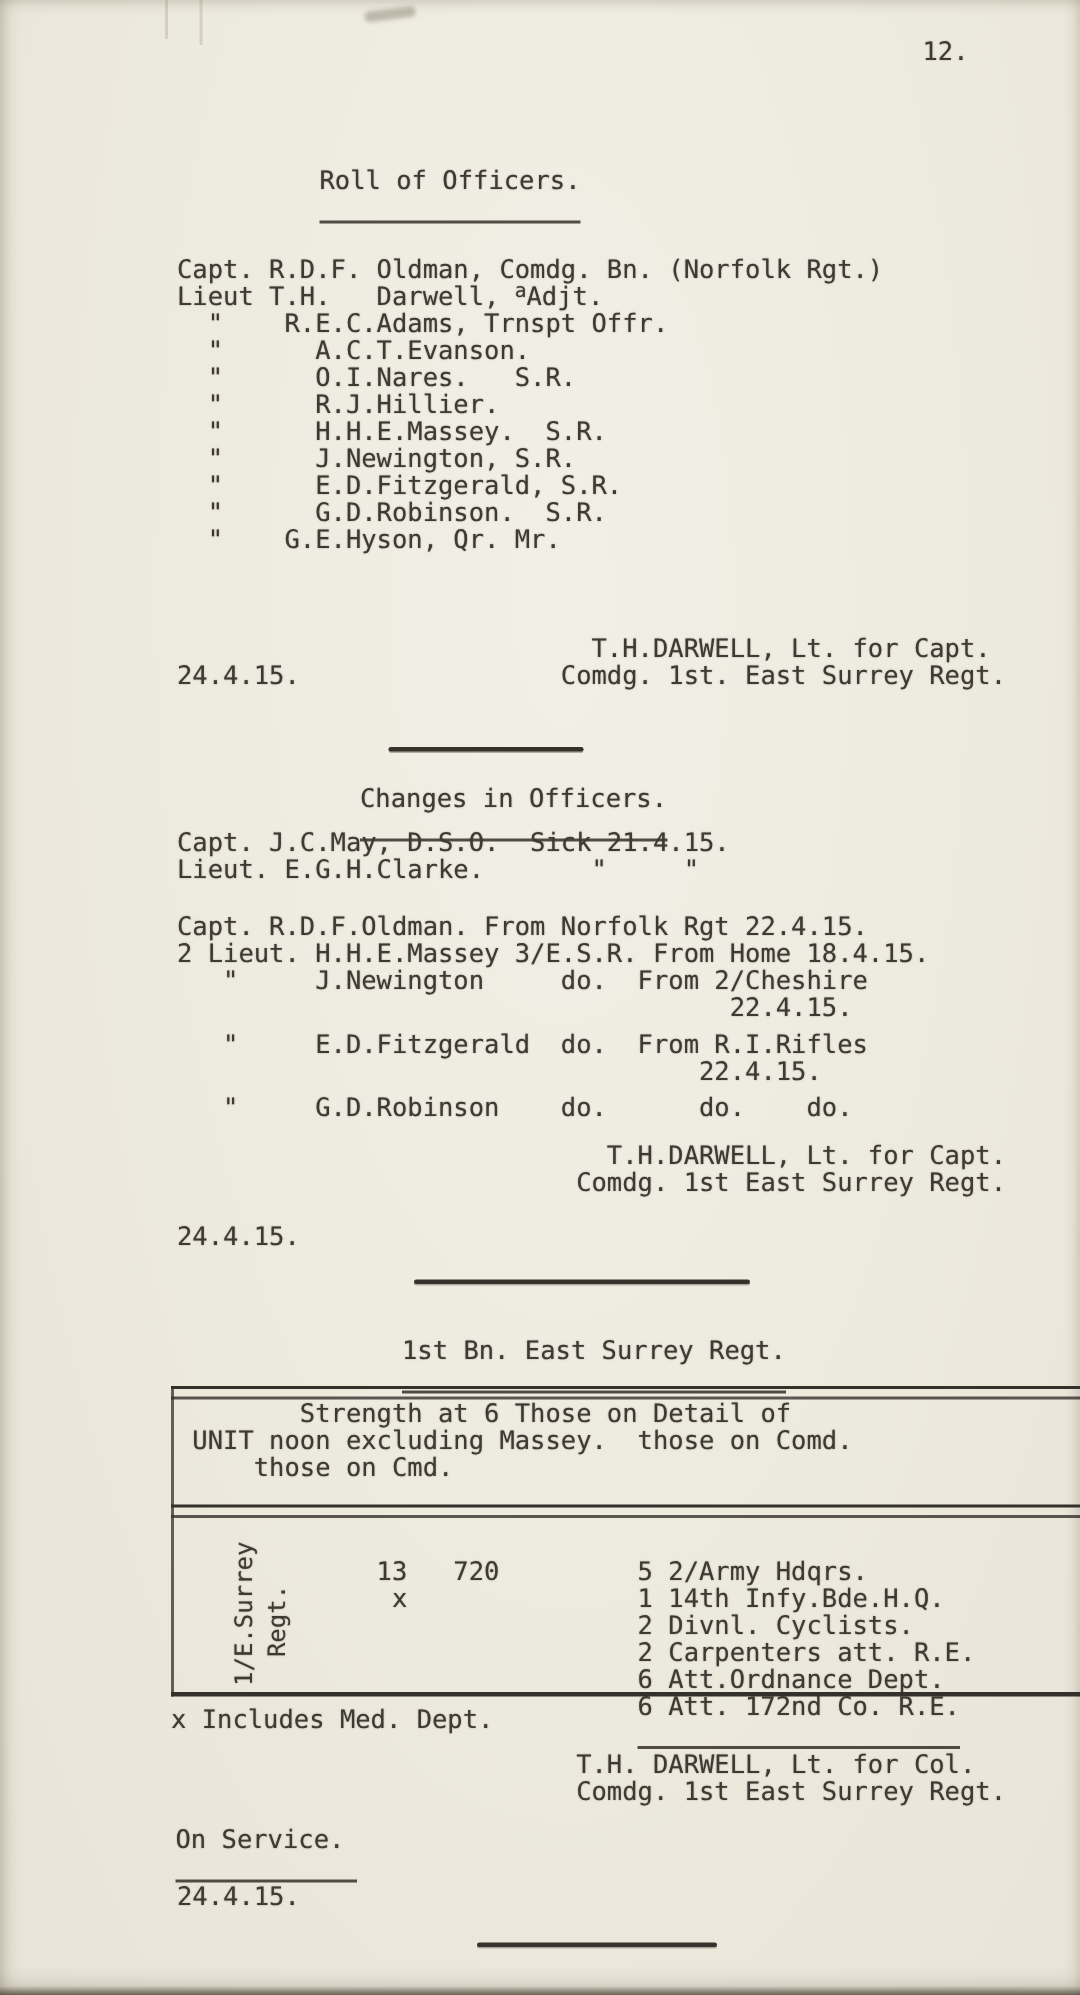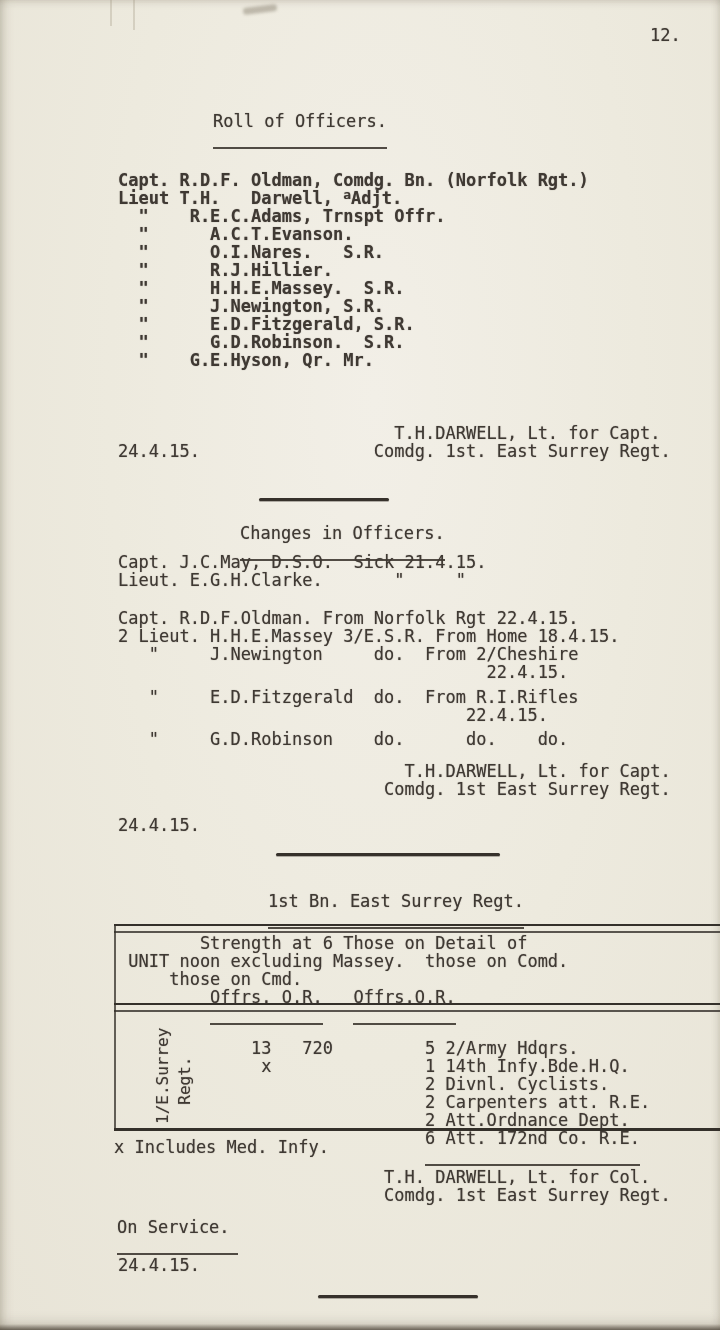--- a/index.html
+++ b/index.html
@@ -18,23 +18,23 @@
       inset 0 8px 10px -7px rgba(110,98,80,0.22),
       inset 0 -10px 14px -6px rgba(80,70,55,0.35);
   }
   .tl{white-space:pre;height:18px;text-shadow:0 0 1px rgba(63,57,51,0.55);}
   .block{position:absolute;left:118px;}
   .heading{position:absolute;white-space:pre;text-shadow:0 0 1px rgba(63,57,51,0.6);}
   .u{border-bottom:2px solid rgba(58,52,45,0.88);padding-bottom:16px;}
   .sup{position:relative;top:-5px;font-size:13px;}
   .divider{position:absolute;height:3px;background:#36312b;border-radius:2px;box-shadow:0 1px 0 rgba(54,49,43,0.35);}
   .drule{position:absolute;left:114px;right:0;height:5px;border-top:2px solid #34302a;border-bottom:2px solid rgba(52,48,42,0.8);}
-  #pagenum{position:absolute;left:650px;top:26px;}
+  #pagenum{position:absolute;left:615px;top:26px;}
   #h-roll{left:213px;top:112px;}
-  #b-roll{top:171px;font-weight:bold;}
+  #b-roll{top:171px;}
   #b-sig1{top:424px;}
   #div1{left:259px;top:498px;width:130px;}
   #h-changes{left:240px;top:524px;text-align:center;}
   #b-chA{top:553px;}
   #b-chB{top:609px;}
   #b-chC{top:688px;}
   #b-chD{top:730px;}
   #b-sig2{top:762px;}
   #div2{left:276px;top:853px;width:224px;}
   #h-bn{left:268px;top:892px;}
@@ -132,41 +132,40 @@
   <div class="divider" id="div2"></div>
 
   <div class="heading" id="h-bn"><span class="u">1st Bn. East Surrey Regt.</span></div>
 
   <div class="drule" id="rule-top"></div>
 
   <div class="block" id="t-head">
     <div class="tl">        Strength at 6 Those on Detail of</div>
     <div class="tl"> UNIT noon excluding Massey.  those on Comd.</div>
     <div class="tl">     those on Cmd.</div>
-    <div class="tl r4"><span class="u">Offrs. O.R.</span><span>   </span><span class="u">Offrs.O.R.</span></div>
   </div>
 
   <div class="drule" id="rule-mid"></div>
 
   <div class="block" id="t-body">
     <div class="tl">             13   720         5 2/Army Hdqrs.</div>
     <div class="tl">              x               1 14th Infy.Bde.H.Q.</div>
     <div class="tl">                              2 Divnl. Cyclists.</div>
     <div class="tl">                              2 Carpenters att. R.E.</div>
-    <div class="tl">                              2 Att.Ordnance Dept.</div>
+    <div class="tl">                              6 Att.Ordnance Dept.</div>
     <div class="tl row-pad"><span class="u">6 Att. 172nd Co. R.E.</span></div>
   </div>
 
   <div id="rule-bottom"></div>
   <div id="rule-left"></div>
 
   <div class="vlabel">1/E.Surrey
   Regt.</div>
 
-  <div class="tl" id="footnote">x Includes Med. Infy.</div>
+  <div class="tl" id="footnote">x Includes Med. Dept.</div>
 
   <div class="block" id="b-sig3">
     <div class="tl">                          T.H. DARWELL, Lt. for Col.</div>
     <div class="tl">                          Comdg. 1st East Surrey Regt.</div>
   </div>
 
   <div class="heading" id="h-onservice"><span class="u">On Service.</span></div>
 
   <div class="tl" id="date-final">24.4.15.</div>
 

